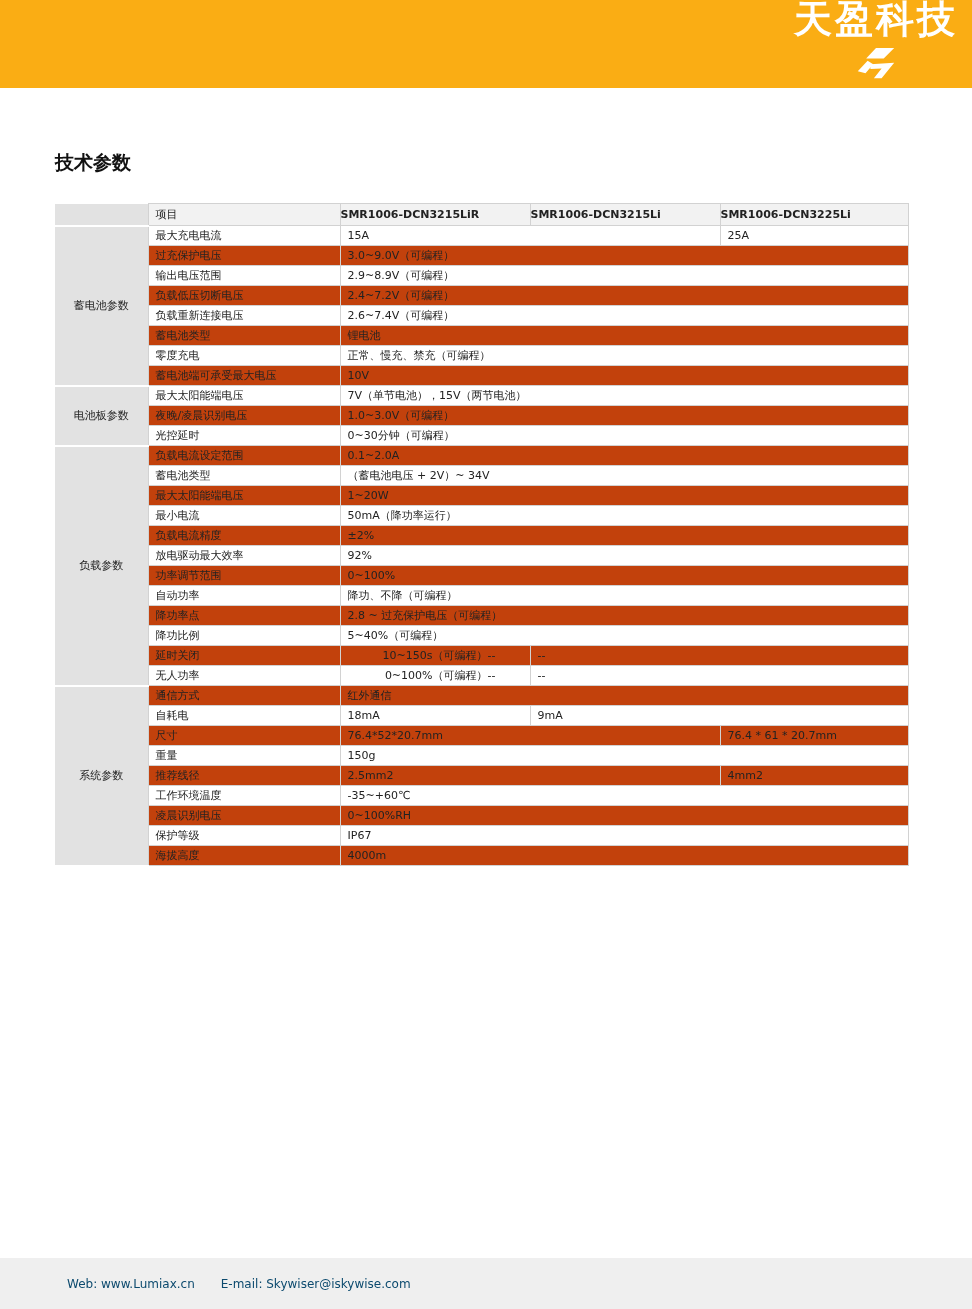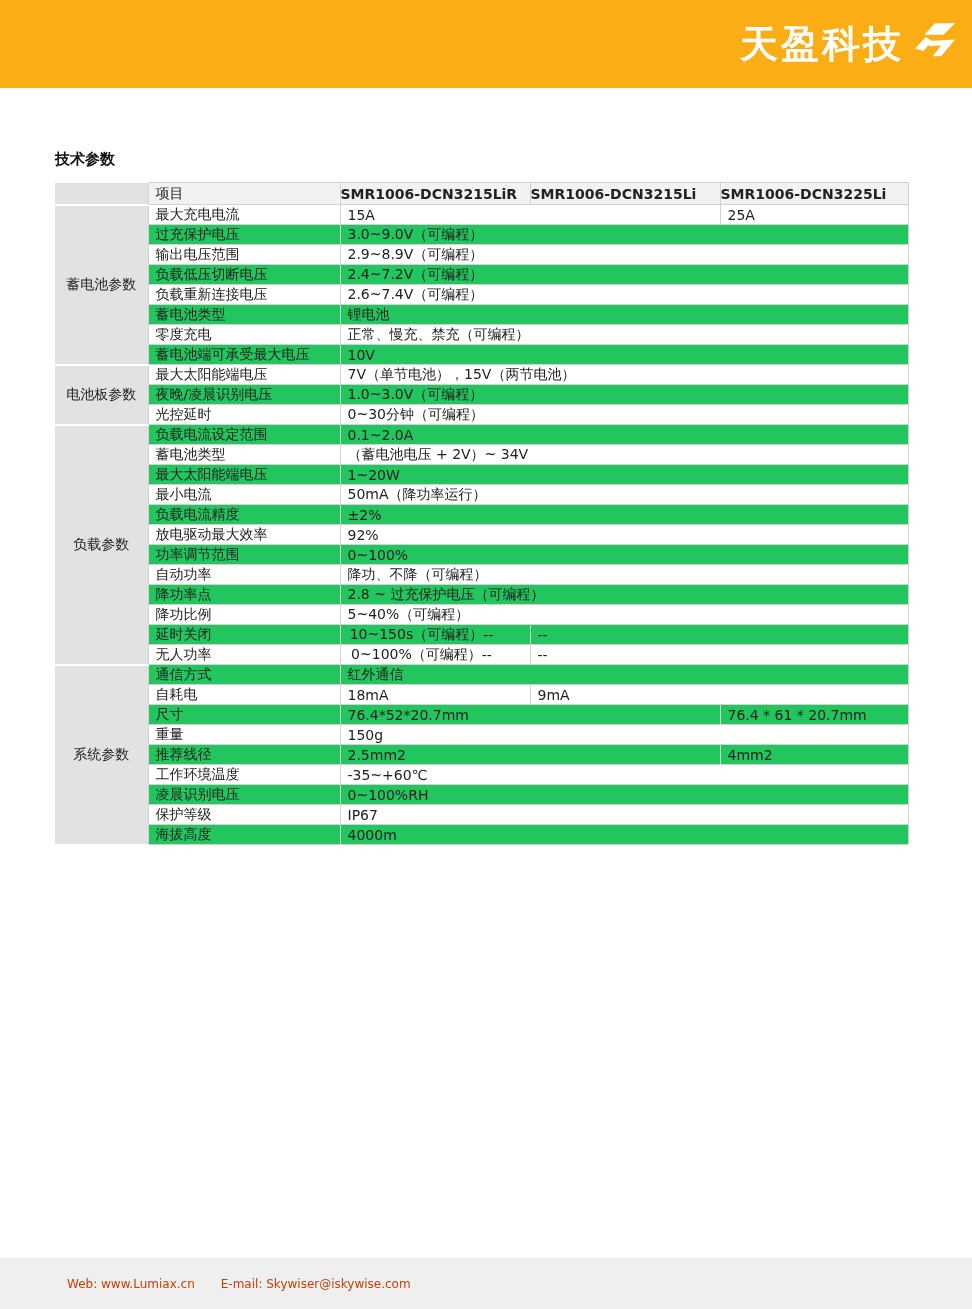--- a/index.html
+++ b/index.html
@@ -7,60 +7,60 @@
     width:972px;height:1309px;position:relative;background:#ffffff;
     font-family:"DejaVu Sans","Liberation Sans",sans-serif;
     color:#1a1a1a;
   }
   
   .header-band{
     height:88px;width:100%;background:#FAAD14;position:relative;
   }
   .logo{
     position:absolute;right:14px;top:0;height:88px;
-    display:flex;align-items:center;gap:8px;
+    display:flex;align-items:center;gap:8px;flex-direction:column;
   }
   .logo-text{
     color:#ffffff;font-size:38px;font-weight:bold;letter-spacing:3px;
     line-height:1;
   }
   .logo-icon{width:46px;height:46px;display:block;}
   
   .page-title{
-    margin:62px 0 0 55px;font-size:15px;font-weight:bold;color:#111;
+    margin:62px 0 0 55px;font-size:19px;font-weight:bold;color:#111;
   }
   
   .spec-table{
-    margin:13px 0 0 55px;width:853px;border-collapse:collapse;
-    table-layout:fixed;font-size:14px;color:#222;
+    margin:27px 0 0 55px;width:853px;border-collapse:collapse;
+    table-layout:fixed;font-size:11px;color:#222;
   }
   .spec-table td{
     border:1px solid #d2d2d2;height:19px;padding:0 0 0 7px;
     overflow:hidden;white-space:nowrap;vertical-align:middle;
     background:#ffffff;
   }
-  .spec-table tr.alt td{background:#22c55e;}
+  .spec-table tr.alt td{background:#c2410c;}
   .spec-table td.gcell{
     background:#e2e2e2 !important;text-align:center;padding:0 10px;
     border-left:none;border-top:none;
     border-bottom:2px solid #ffffff;color:#222;
   }
   .spec-table tr.hdr td{height:21px;background:#f2f2f2;}
   .spec-table td.model-h{
     font-weight:bold;text-align:left;padding:0;
   }
   .cellflex{
-    display:flex;justify-content:center;align-items:center;
+    display:flex;justify-content:flex-end;align-items:center;
     padding-right:34px;
   }
   
   .footer-band{
     position:absolute;bottom:0;left:0;width:100%;height:51px;
     background:#efefef;display:flex;align-items:center;
-    box-sizing:border-box;padding-left:67px;font-size:12px;color:#c2410c;
+    box-sizing:border-box;padding-left:67px;font-size:12px;color:#0c4a6e;
   }
   .footer-band span{margin-right:26px;}
 </style>
 </head>
 <body>
 
 <div class="header-band">
   <div class="logo">
     <span class="logo-text">天盈科技</span>
     <svg class="logo-icon" viewBox="0 0 60 60" xmlns="http://www.w3.org/2000/svg">

